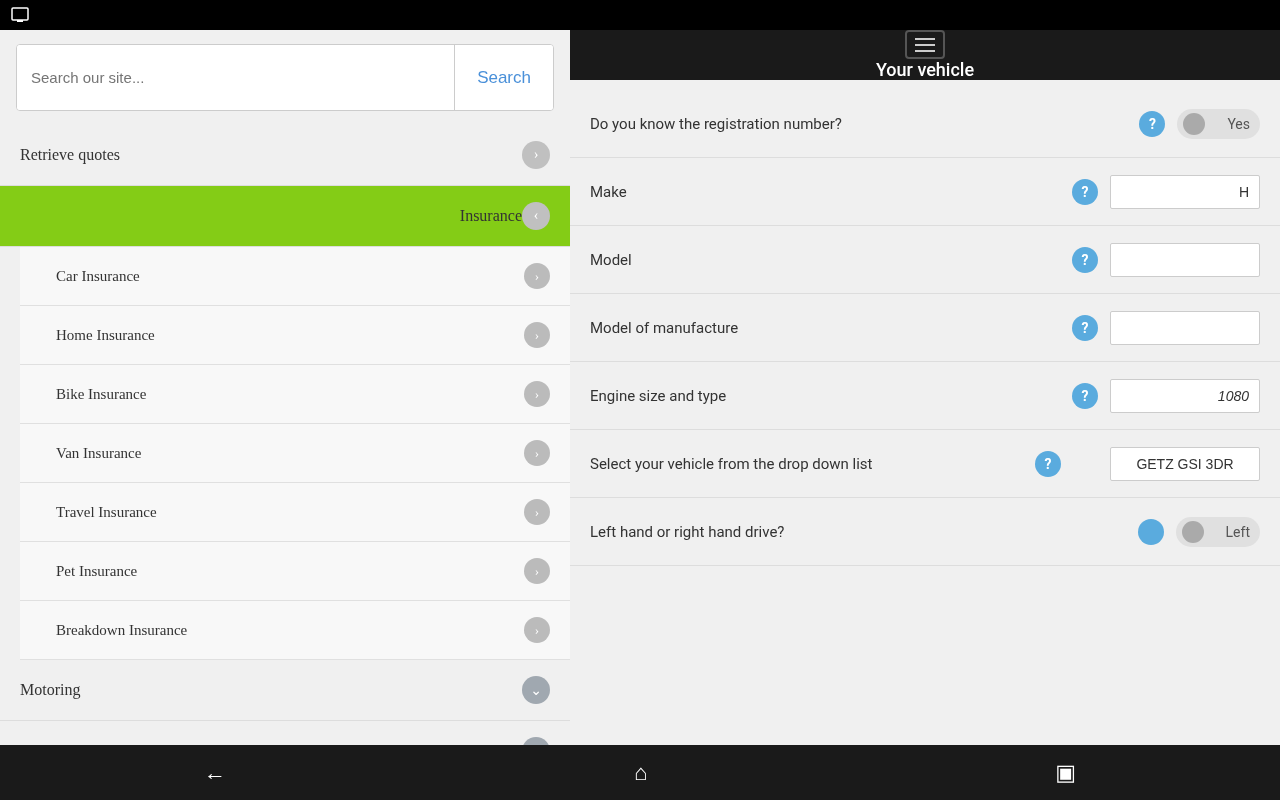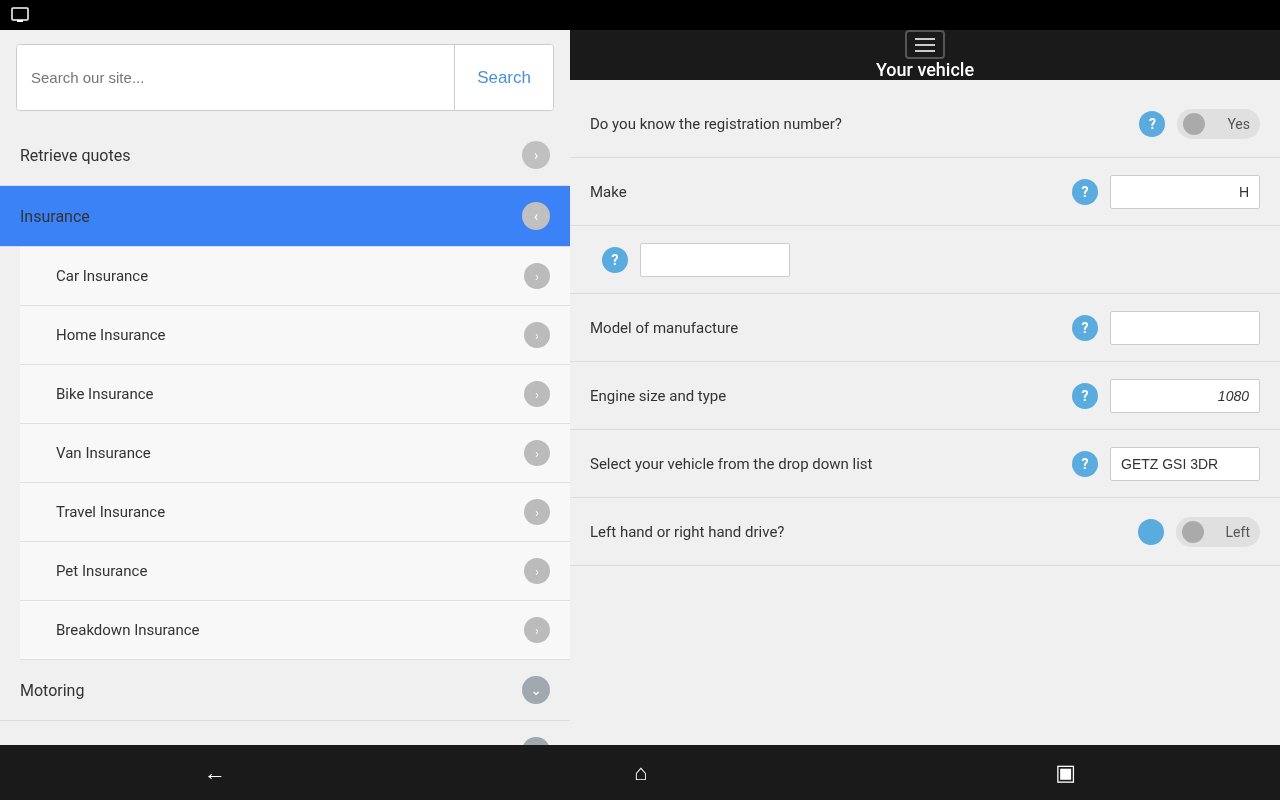--- a/index.html
+++ b/index.html
@@ -69,35 +69,37 @@
       color: #4a90d9;
       cursor: pointer;
       font-weight: 400;
     }
 
     
     .nav-list {
       list-style: none;
       flex: 1;
       overflow-y: auto;
+      font-family: Liberation Serif, serif;
     }
     .nav-item {
       display: flex;
       align-items: center;
       justify-content: space-between;
       padding: 16px 20px;
       border-bottom: 1px solid #ddd;
       cursor: pointer;
       background: #f0f0f0;
       font-size: 16px;
       color: #333;
     }
     .nav-item.active {
-      background: #3b82f6;
+      background: #84cc16;
       color: #333;
+      justify-content: flex-end;
     }
     .nav-item .arrow-icon {
       width: 28px;
       height: 28px;
       border-radius: 50%;
       background: #c0c0c0;
       display: flex;
       align-items: center;
       justify-content: center;
       color: #fff;
@@ -429,40 +431,41 @@
           </div>
         </div>
 
         <div class="form-row">
           <span class="form-label">Make</span>
           <div class="help-icon">?</div>
           <input class="form-input form-input-wide" type="text" value="H" style="">
         </div>
 
         <div class="form-row">
+          <span class="form-label">Model</span>
           <div class="help-icon">?</div>
           <input class="form-input form-input-wide" type="text" value="" style="">
         </div>
 
         <div class="form-row">
           <span class="form-label">Model of manufacture</span>
           <div class="help-icon">?</div>
           <input class="form-input form-input-wide" type="text" value="" style="">
         </div>
 
         <div class="form-row">
           <span class="form-label">Engine size and type</span>
           <div class="help-icon">?</div>
           <input class="form-input form-input-wide" type="text" value="1080" style=" font-style: italic;">
         </div>
 
         <div class="form-row">
           <span class="form-label">Select your vehicle from the drop down list</span>
           <div class="help-icon">?</div>
-          <input class="form-input form-input-wide" type="text" value="GETZ GSI 3DR" style="text-align: left;">
+          <input class="form-input form-input-wide" type="text" value="GETZ GSI 3DR" style="text-align: center; margin-left: 37px;">
         </div>
 
         <div class="form-row">
           <span class="form-label">Left hand or right hand drive?</span>
           <div class="help-icon" style="margin-left:auto;"></div>
           <div class="toggle-pill">
             <div class="toggle-circle"></div>
             <span class="toggle-label">Left</span>
           </div>
         </div>

